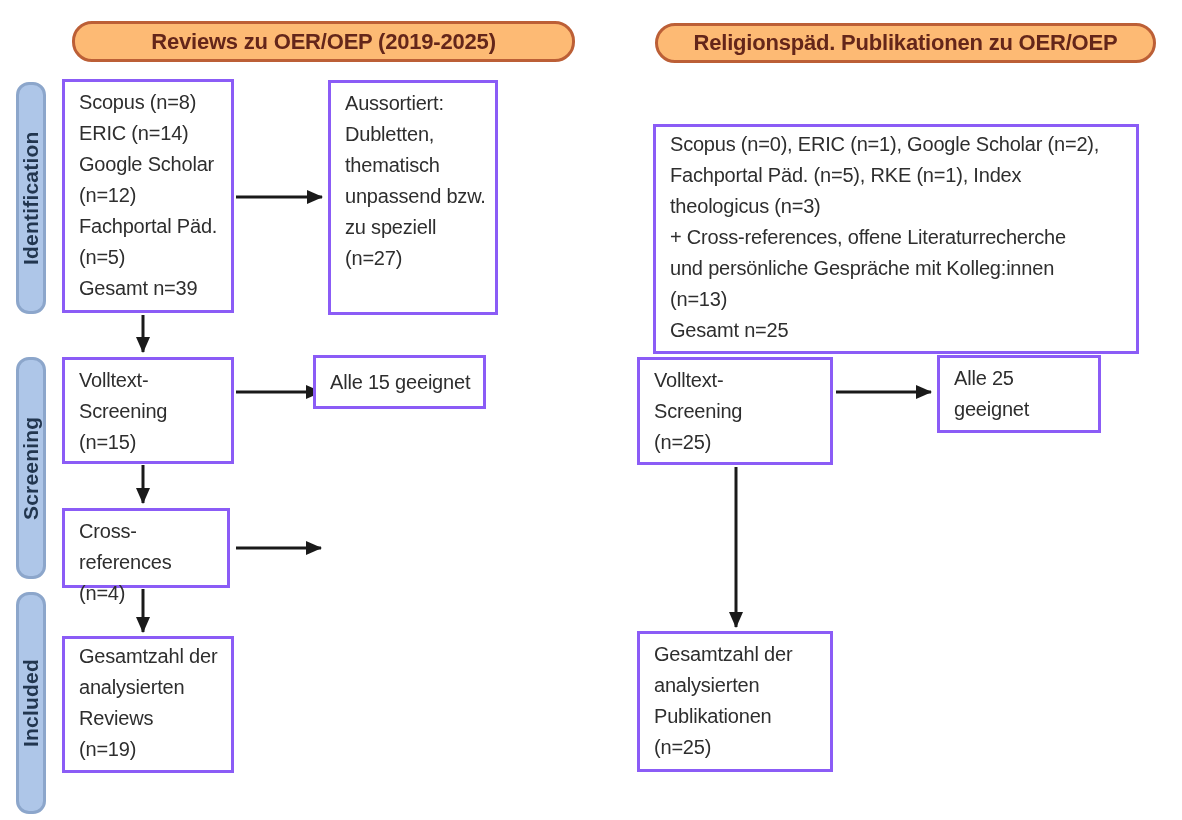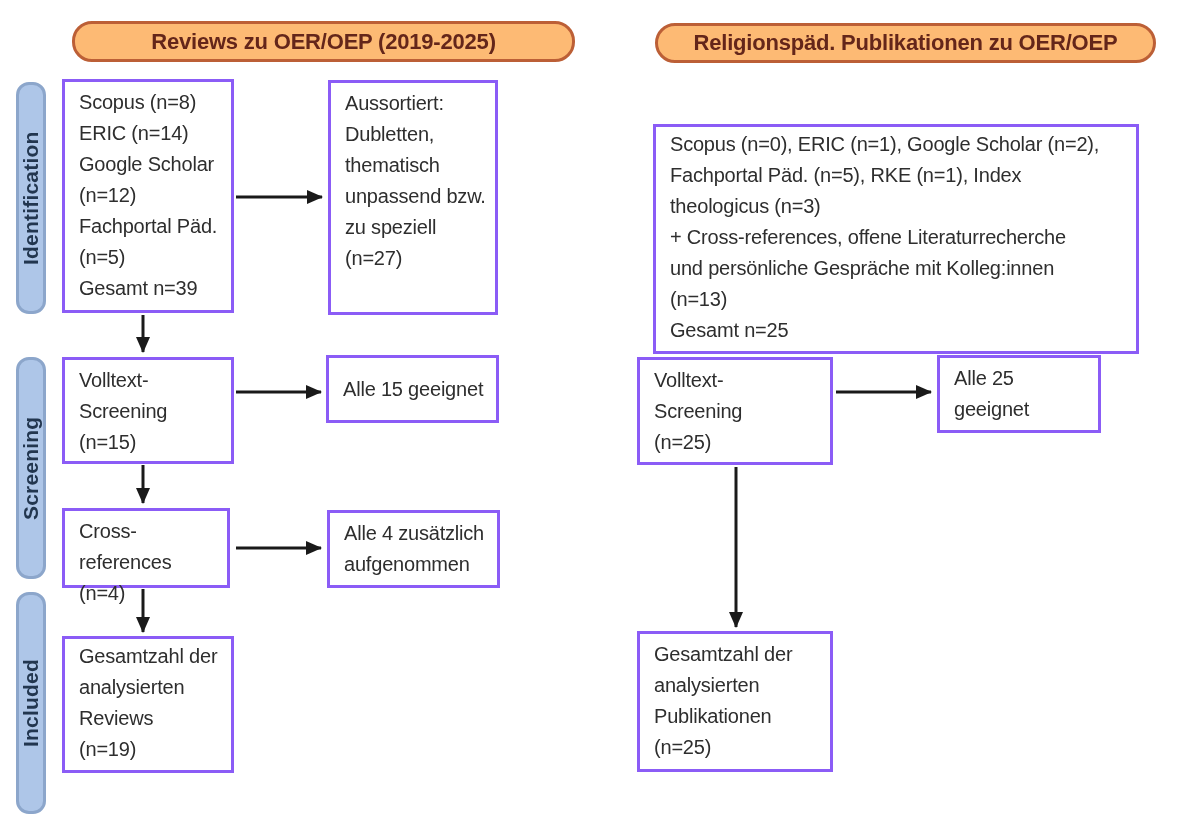--- a/index.html
+++ b/index.html
@@ -68,25 +68,23 @@
 Gesamt n=39</div>
   <div class="node" style="left:328px;top:80px;width:170px;height:235px;">Aussortiert:
 Dubletten,
 thematisch
 unpassend bzw.
 zu speziell
 (n=27)</div>
   <div class="node" style="left:62px;top:357px;width:172px;height:107px;">Volltext-
 Screening
 (n=15)</div>
-  <div class="node center" style="left:326px;top:355px;width:173px;height:68px;">Alle 15 geeignet</div>
+  <div class="node center" style="left:313px;top:355px;width:173px;height:54px;">Alle 15 geeignet</div>
   <div class="node" style="left:62px;top:508px;width:168px;height:80px;">Cross-references
 (n=4)</div>
-  <div class="node center" style="left:327px;top:510px;width:173px;height:78px;">Alle 4 zusätzlich
-aufgenommen</div>
   <div class="node tight" style="left:62px;top:636px;width:172px;height:137px;">Gesamtzahl der
 analysierten
 Reviews
 (n=19)</div>
 
   <div class="node tight" style="left:653px;top:80px;width:486px;height:230px;margin-top:44px;">Scopus (n=0), ERIC (n=1), Google Scholar (n=2),
 Fachportal Päd. (n=5), RKE (n=1), Index
 theologicus (n=3)
 + Cross-references, offene Literaturrecherche
 und persönliche Gespräche mit Kolleg:innen

